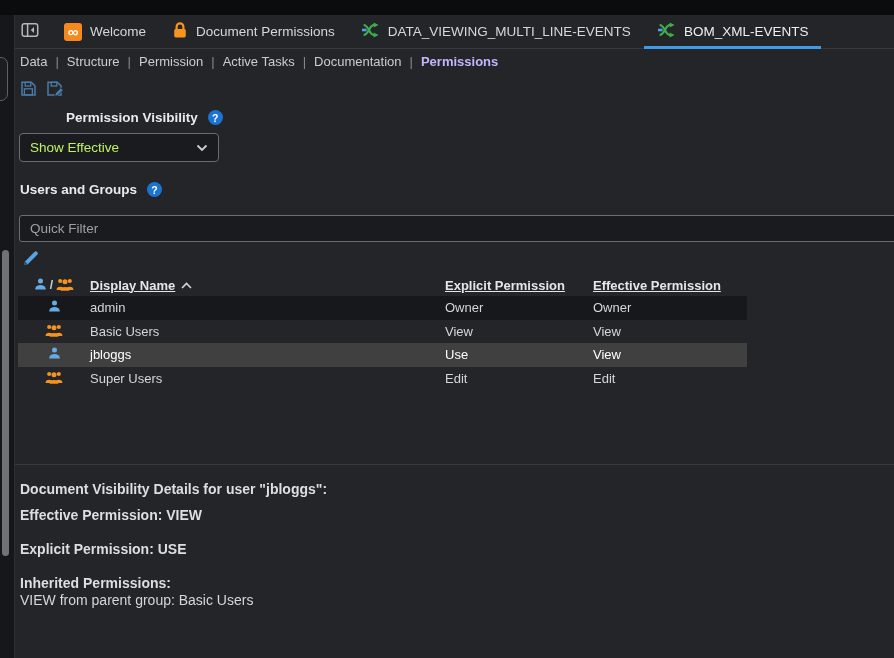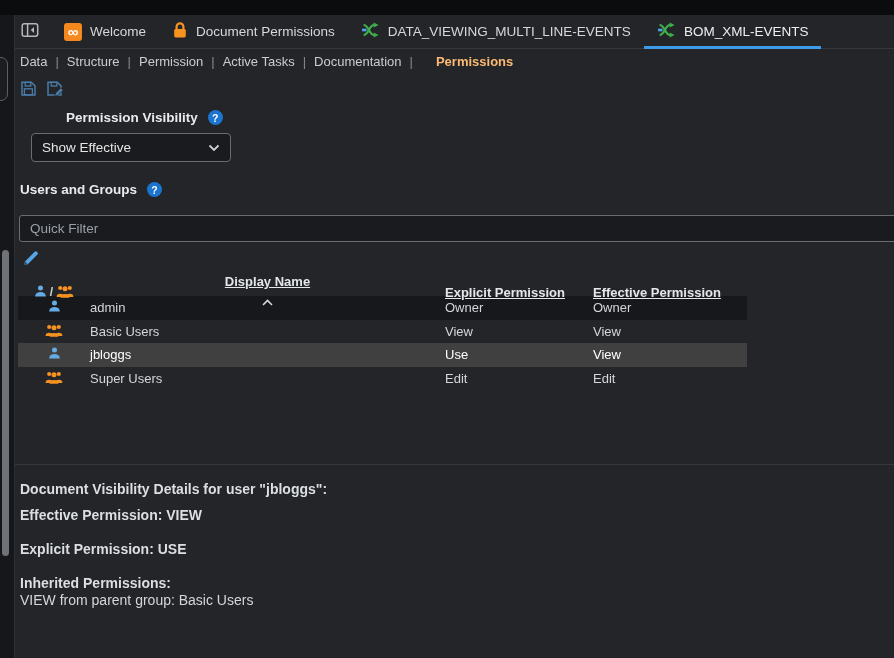--- a/index.html
+++ b/index.html
@@ -13,43 +13,43 @@
 
   .tabbar{position:absolute;left:15px;top:15px;width:879px;height:34px;border-bottom:1px solid #35383d;display:flex;align-items:center;}
   .collapse-btn{margin:0 12px 0 5px;width:19px;height:19px;display:flex;align-items:center;justify-content:center;cursor:pointer;}
   .tab{display:flex;align-items:center;gap:8px;height:34px;padding:0 13px;font-size:13.5px;color:#d5d8db;cursor:pointer;white-space:nowrap;}
   .tab.active{color:#eceef0;box-shadow:inset 0 -3px 0 #3f9bea;}
   .logo-sq{width:18px;height:18px;border-radius:3px;background:#f6891e;color:#fff;font-weight:bold;font-size:15px;line-height:16px;display:flex;align-items:center;justify-content:center;}
 
   .docnav{position:absolute;left:20px;top:54px;display:flex;gap:8px;font-size:13px;color:#c9cdd1;align-items:center;}
   .docnav .sep{color:#85898f;}
   .docnav .nav-item{cursor:pointer;}
-  .docnav .nav-item.active{color:#fdba74;font-weight:bold;margin-left:15px;}
+  .docnav .nav-item.active{color:#c4b5fd;font-weight:bold;}
 
   .save-row{position:absolute;left:19px;top:79px;display:flex;gap:7px;}
   .save-row .icon-btn{width:19px;height:19px;cursor:pointer;}
 
   .field-label{position:absolute;display:flex;align-items:center;gap:10px;font-size:13.5px;font-weight:bold;color:#e8eaed;}
   .lbl-pv{left:22px;top:110px;padding-left:44px;}
   .lbl-ug{left:20px;top:182px;}
   .help{width:15px;height:15px;border-radius:50%;background:#1b74d0;color:#fff;font-size:10.5px;font-weight:bold;display:inline-flex;align-items:center;justify-content:center;cursor:pointer;}
 
-  .select{position:absolute;left:31px;top:133px;width:200px;height:29px;background:#191b1f;border:1px solid #686d73;border-radius:4px;display:flex;align-items:center;padding:0 10px;font-size:13.5px;color:#e5e5e5;cursor:pointer;}
+  .select{position:absolute;left:19px;top:133px;width:200px;height:29px;background:#191b1f;border:1px solid #686d73;border-radius:4px;display:flex;align-items:center;padding:0 10px;font-size:13.5px;color:#bef264;cursor:pointer;}
   .select .chev{margin-left:auto;display:flex;}
 
   .quickfilter{position:absolute;left:19px;top:215px;width:880px;height:27px;background:#191b1f;border:1px solid #686d73;border-radius:3px;color:#e8eaed;padding:0 10px;font-size:13.5px;outline:none;}
   .quickfilter::placeholder{color:#9aa0a6;}
 
   .edit-btn{position:absolute;left:22px;top:249px;width:18px;height:18px;cursor:pointer;}
 
   .ptable{position:absolute;left:18px;top:274px;width:729px;}
   .thead,.trow{display:grid;grid-template-columns:72px 355px 148px 154px;align-items:center;}
   .thead{height:22px;font-size:13px;font-weight:bold;color:#e4e7ea;}
   .thead .hcell{text-decoration:underline;cursor:pointer;}
-  .thead .name-h{display:flex;align-items:center;gap:6px;flex-direction:column;}
+  .thead .name-h{display:flex;align-items:center;gap:6px;}
   .icon-cell{display:flex;align-items:center;justify-content:center;gap:3px;}
   .icon-cell .slash{color:#cfd3d7;font-size:12px;}
   .trow{height:23.5px;font-size:13px;color:#d3d6da;cursor:pointer;}
   .trow.dark{background:#17181c;}
   .trow.selected{background:#404040;color:#fff;}
 
   .divider{position:absolute;left:15px;top:464px;width:879px;height:1px;background:#35383d;}
 
   .details-line{position:absolute;left:20px;font-size:14px;color:#dcdfe2;font-weight:bold;white-space:pre;}
   .d-title{top:481px;}

